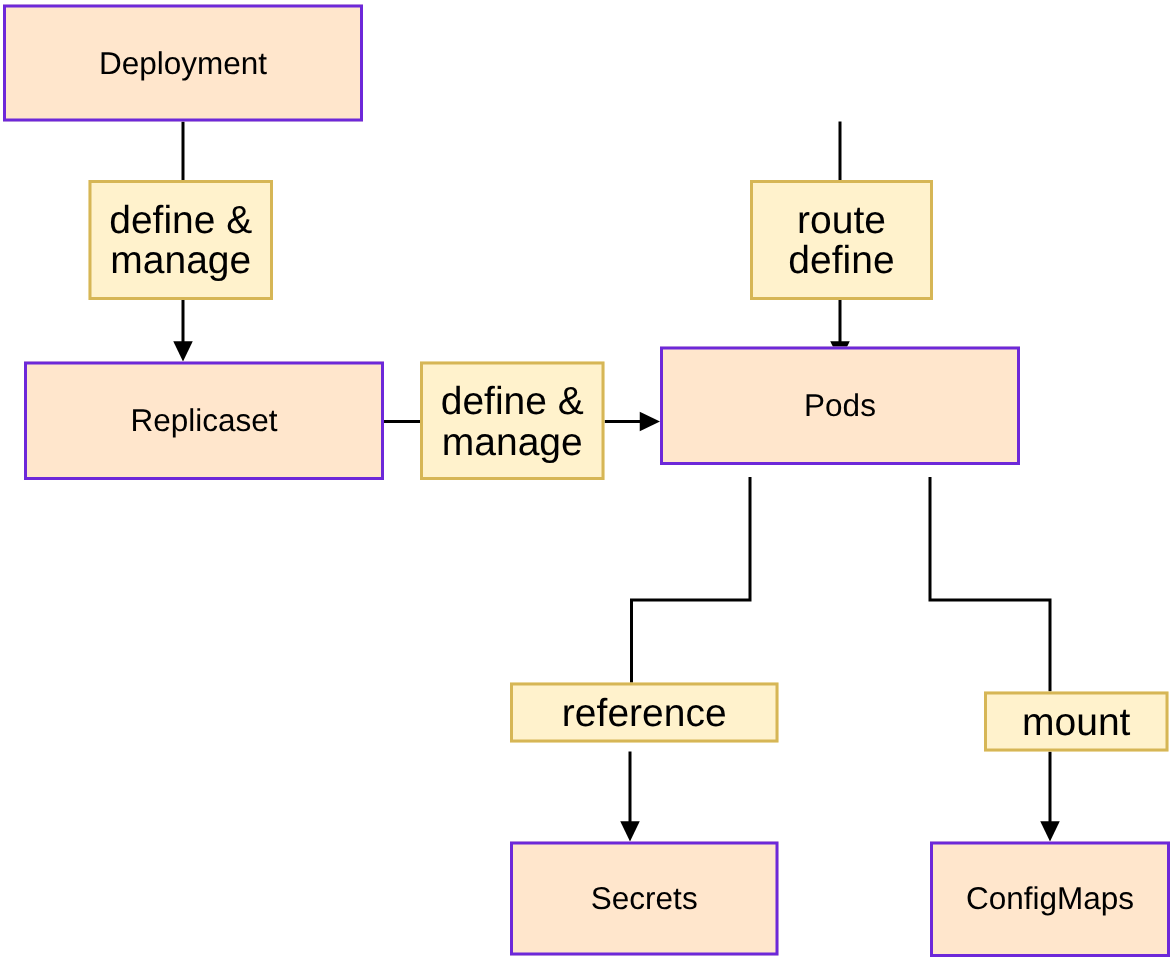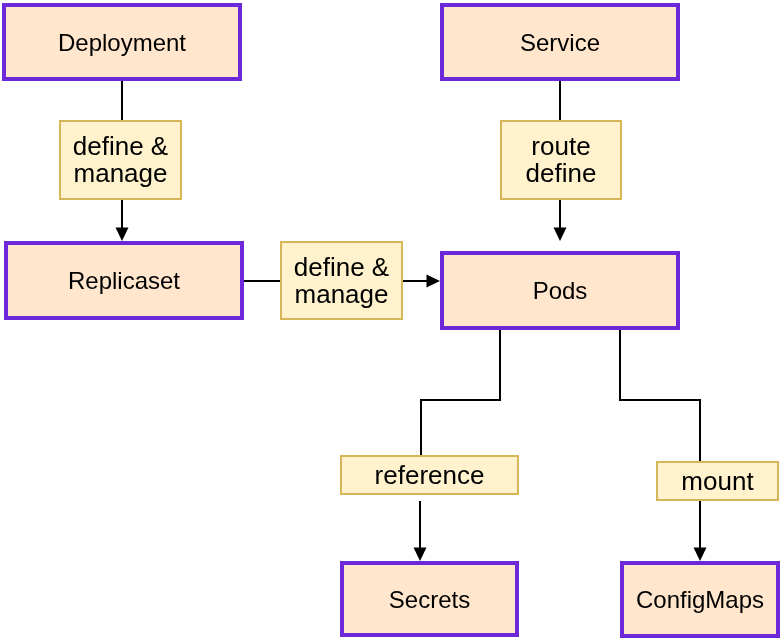--- a/index.html
+++ b/index.html
@@ -14,46 +14,46 @@
   }
   .connectors {
     position: absolute;
     left: 0; top: 0;
     width: 782px; height: 642px;
   }
   .node {
     position: absolute;
     box-sizing: border-box;
     background: #FFE6CC;
-    border: 4px solid #6d28d9;
+    border: 2px solid #6d28d9;
     display: flex;
     align-items: center;
     justify-content: center;
     text-align: center;
-    font-size: 24px;
+    font-size: 21px;
     line-height: 27px;
   }
   .elabel {
     position: absolute;
     box-sizing: border-box;
     background: #FFF2CC;
     border: 2px solid #D6B656;
     display: flex;
     align-items: center;
     justify-content: center;
     text-align: center;
     white-space: pre-line;
     font-size: 26px;
     line-height: 27px;
   }
   
   .n-deployment { left: 2px;   top: 3px;   width: 240px; height: 78px; }
   .n-service    { left: 440px; top: 3px;   width: 240px; height: 78px; }
-  .n-replicaset { left: 4px;   top: 241px; width: 240px; height: 79px; }
-  .n-pods       { left: 440px; top: 251px; width: 240px; height: 79px; }
+  .n-replicaset { left: 16px;   top: 241px; width: 240px; height: 79px; }
+  .n-pods       { left: 440px; top: 231px; width: 240px; height: 79px; }
   .n-secrets    { left: 340px; top: 561px; width: 179px; height: 76px; }
   .n-configmaps { left: 620px; top: 561px; width: 160px; height: 77px; }
   
   .l-define1    { left: 59px;  top: 120px; width: 123px; height: 80px; }
   .l-route      { left: 500px; top: 120px; width: 122px; height: 80px; }
   .l-define2    { left: 280px; top: 241px; width: 123px; height: 79px; }
   .l-reference  { left: 340px; top: 455px; width: 179px; height: 40px; }
   .l-mount      { left: 640px; top: 461px; width: 123px; height: 40px; margin-left: 16px; }
   .edge { stroke: #000000; stroke-width: 2; fill: none; }
   .head { fill: #000000; stroke: none; }
@@ -80,21 +80,20 @@
     <path class="edge" d="M500,318 V400 H421 V461"></path>
     <path class="edge" d="M420,501 V549"></path>
     <path class="head" d="M420,561 L413.5,547.5 L426.5,547.5 Z"></path>
 
     <path class="edge" d="M620,318 V400 H700 V461"></path>
     <path class="edge" d="M700,501 V549"></path>
     <path class="head" d="M700,561 L693.5,547.5 L706.5,547.5 Z"></path>
   </svg>
 
   <div class="node n-deployment">Deployment</div>
-  <div class="node n-service">Service</div>
   <div class="node n-replicaset">Replicaset</div>
   <div class="node n-pods">Pods</div>
   <div class="node n-secrets">Secrets</div>
   <div class="node n-configmaps">ConfigMaps</div>
 
   <div class="elabel l-define1">define &amp;
 manage</div>
   <div class="elabel l-route">route
 define</div>
   <div class="elabel l-define2">define &amp;

